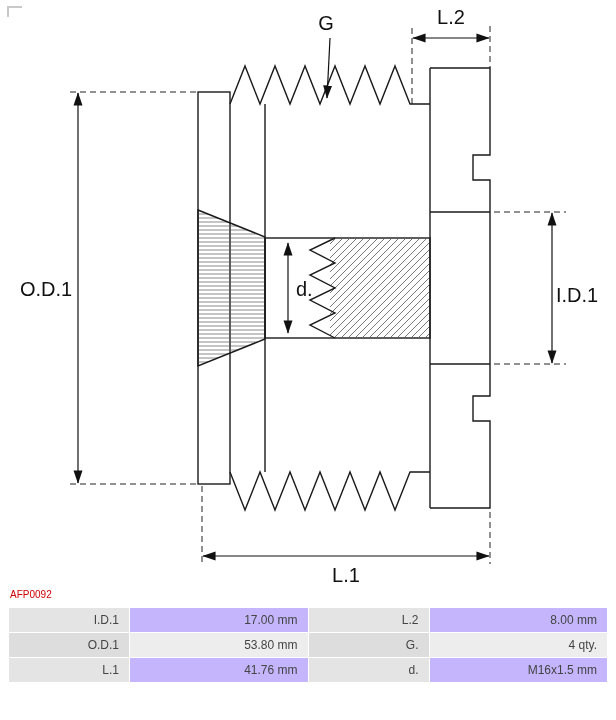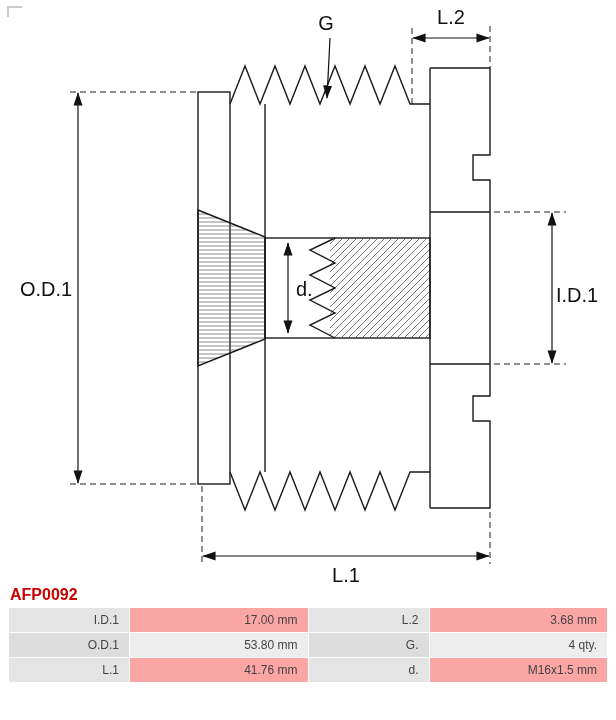--- a/index.html
+++ b/index.html
@@ -1,25 +1,25 @@
 <!DOCTYPE html>
 <html><head>
 <meta charset="utf-8">
 <style>
   html,body{margin:0;padding:0;background:#ffffff;}
   body{width:616px;height:720px;overflow:hidden;font-family:"Liberation Sans",sans-serif;position:relative;}
   .corner-artifact{position:absolute;left:7px;top:6px;width:13px;height:9px;border-left:2px solid #c9c9c9;border-top:2px solid #c9c9c9;}
   .drawing-wrap{width:616px;height:586px;}
   svg{display:block;}
   svg text{font-family:"Liberation Sans",sans-serif;fill:#111;font-size:20px;}
-  .part-number{margin:0 0 3px 10px;color:#cc0000;font-size:16px;font-weight:bold;line-height:18px;}
+  .part-number{margin:0 0 3px 10px;color:#cc0000;font-size:10px;font-weight:normal;line-height:18px;}
   table.specs{width:600px;margin:0 8px;border-collapse:separate;border-spacing:1px;font-size:12px;color:#444;table-layout:fixed;}
   table.specs td{padding:5px 10px;text-align:right;overflow:hidden;white-space:nowrap;}
   td.lbl{background:#e4e4e4;width:100px;}
-  td.val{background:#fca5a5;}
+  td.val{background:#c4b5fd;}
   tr:nth-child(2) td.lbl{background:#dddddd;}
   tr:nth-child(2) td.val{background:#ededed;}
 </style>
 </head>
 <body>
 
 <div class="corner-artifact"></div>
 
 <div class="drawing-wrap">
 <svg width="616" height="586" viewBox="0 0 616 586">
@@ -94,21 +94,21 @@
 </div>
 
 <div class="part-number">AFP0092</div>
 
 <table class="specs">
   <tbody>
     <tr>
       <td class="lbl">I.D.1</td>
       <td class="val">17.00 mm</td>
       <td class="lbl">L.2</td>
-      <td class="val">3.68 mm</td>
+      <td class="val">8.00 mm</td>
     </tr>
     <tr>
       <td class="lbl">O.D.1</td>
       <td class="val">53.80 mm</td>
       <td class="lbl">G.</td>
       <td class="val">4 qty.</td>
     </tr>
     <tr>
       <td class="lbl">L.1</td>
       <td class="val">41.76 mm</td>

